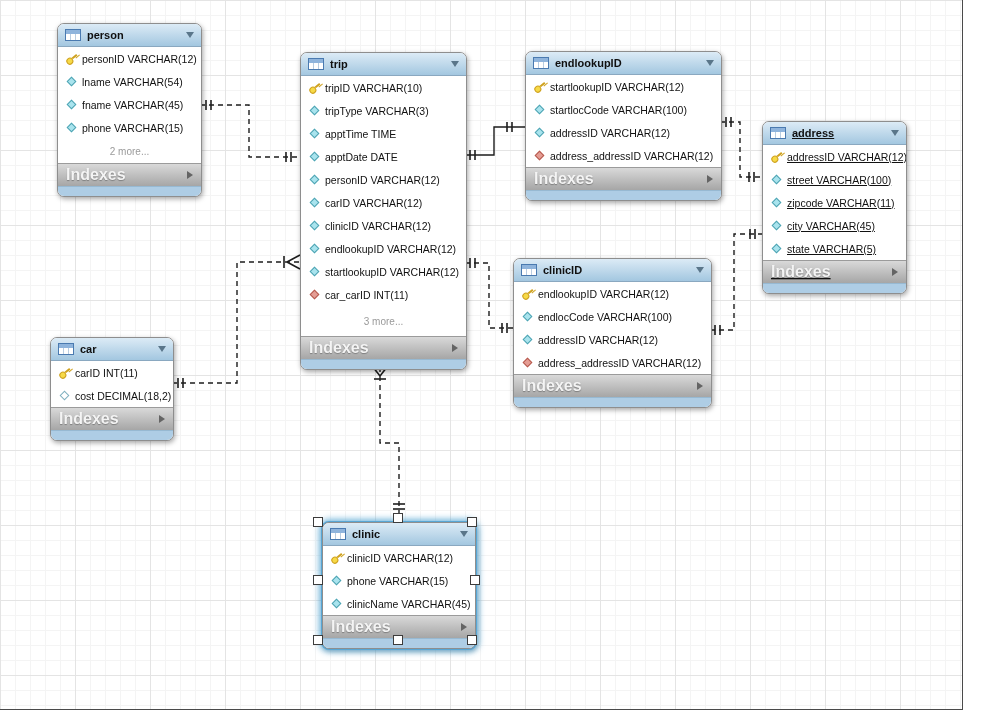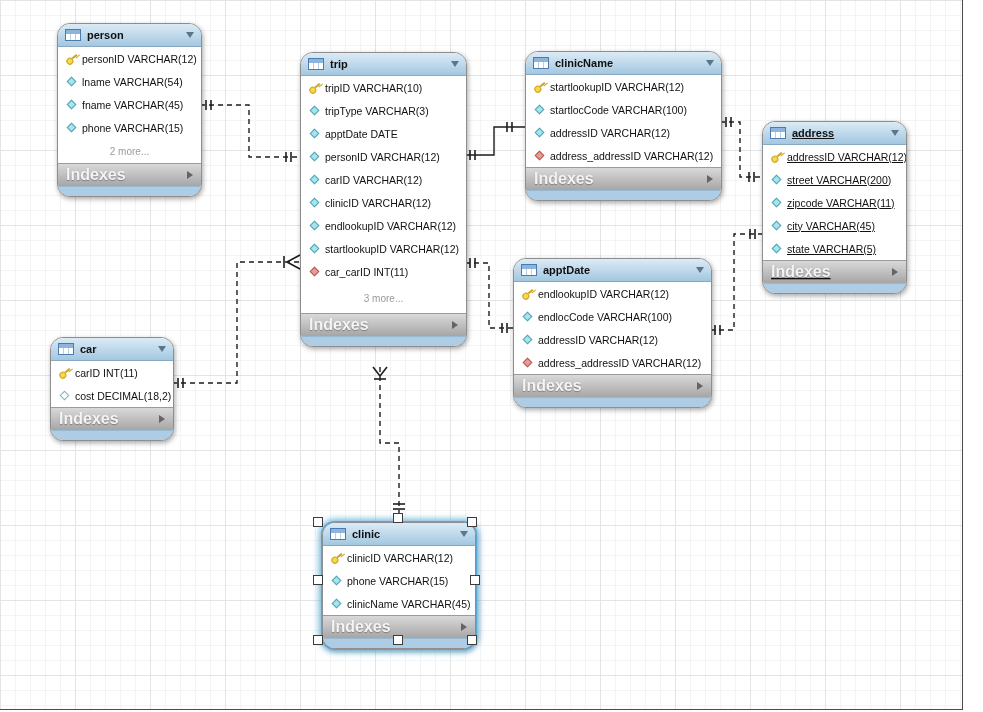--- a/index.html
+++ b/index.html
@@ -14,21 +14,21 @@
       linear-gradient(to bottom,#f4f4f4 1px,transparent 1px);
     background-size:75px 75px,75px 75px,15px 15px,15px 15px;
   }
   #connector-layer{position:absolute;left:0;top:0;z-index:1;}
   .conn{fill:none;stroke:#1d1d1d;stroke-width:1.4px;}
   .conn.dashed{stroke-dasharray:5 4;}
   .mark{stroke:#1d1d1d;stroke-width:1.6px;}
 
   .table{
     position:absolute;z-index:2;background:#fff;
-    border:1px solid #8e8e8e;border-radius:13px;overflow:hidden;
+    border:1px solid #8e8e8e;border-radius:7px;overflow:hidden;
     box-shadow:1px 2px 5px rgba(0,0,0,.35);
     font-size:10.5px;color:#111;
   }
   .table.selected{
     box-shadow:0 0 0 1px #58a6d4, 0 0 6px 3px rgba(90,170,215,.8), 1px 2px 5px rgba(0,0,0,.35);
   }
   .thead{
     height:22px;display:flex;align-items:center;padding:0 7px;
     background:linear-gradient(#dcebf6,#a3c7e0);
     border-bottom:1px solid #8aa8c0;
@@ -183,20 +183,26 @@
         <div class="row">
           <span class="islot">
             <i class="dm cyan"></i>
           </span>
           <span>tripType VARCHAR(3)</span>
         </div>
         <div class="row">
           <span class="islot">
             <i class="dm cyan"></i>
           </span>
+          <span>apptTime TIME</span>
+        </div>
+        <div class="row">
+          <span class="islot">
+            <i class="dm cyan"></i>
+          </span>
           <span>apptDate DATE</span>
         </div>
         <div class="row">
           <span class="islot">
             <i class="dm cyan"></i>
           </span>
           <span>personID VARCHAR(12)</span>
         </div>
         <div class="row">
           <span class="islot">
@@ -232,21 +238,21 @@
       </div>
     <div class="idxbar">
       <span class="idx-label">Indexes</span>
       <span class="idx-arrow"></span>
     </div>
     <div class="tfoot"></div>
   </div>
     <div class="table" style="left: 525px; top: 51px; width: 195px;">
     <div class="thead">
       <span class="tbl-icon"></span>
-      <span class="title">clinicName</span>
+      <span class="title">endlookupID</span>
       <span class="hdr-arrow"></span>
     </div>
     <div class="rows">
         <div class="row">
           <span class="islot">
             <i class="key"></i>
           </span>
           <span>startlookupID VARCHAR(12)</span>
         </div>
         <div class="row">
@@ -284,21 +290,21 @@
         <div class="row">
           <span class="islot">
             <i class="key"></i>
           </span>
           <span>addressID VARCHAR(12)</span>
         </div>
         <div class="row">
           <span class="islot">
             <i class="dm cyan"></i>
           </span>
-          <span>street VARCHAR(200)</span>
+          <span>street VARCHAR(100)</span>
         </div>
         <div class="row">
           <span class="islot">
             <i class="dm cyan"></i>
           </span>
           <span>zipcode VARCHAR(11)</span>
         </div>
         <div class="row">
           <span class="islot">
             <i class="dm cyan"></i>
@@ -314,21 +320,21 @@
       </div>
     <div class="idxbar">
       <span class="idx-label">Indexes</span>
       <span class="idx-arrow"></span>
     </div>
     <div class="tfoot"></div>
   </div>
     <div class="table" style="left: 513px; top: 258px; width: 197px;">
     <div class="thead">
       <span class="tbl-icon"></span>
-      <span class="title">apptDate</span>
+      <span class="title">clinicID</span>
       <span class="hdr-arrow"></span>
     </div>
     <div class="rows">
         <div class="row">
           <span class="islot">
             <i class="key"></i>
           </span>
           <span>endlookupID VARCHAR(12)</span>
         </div>
         <div class="row">

